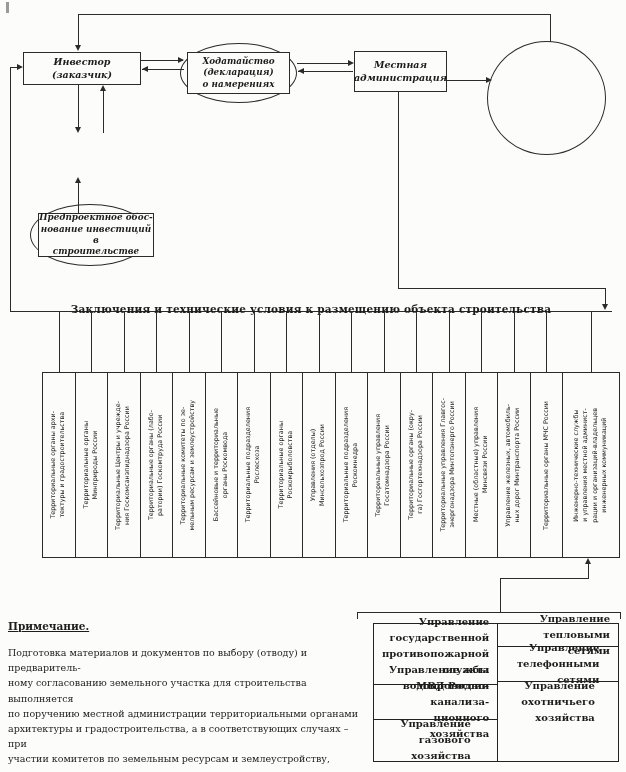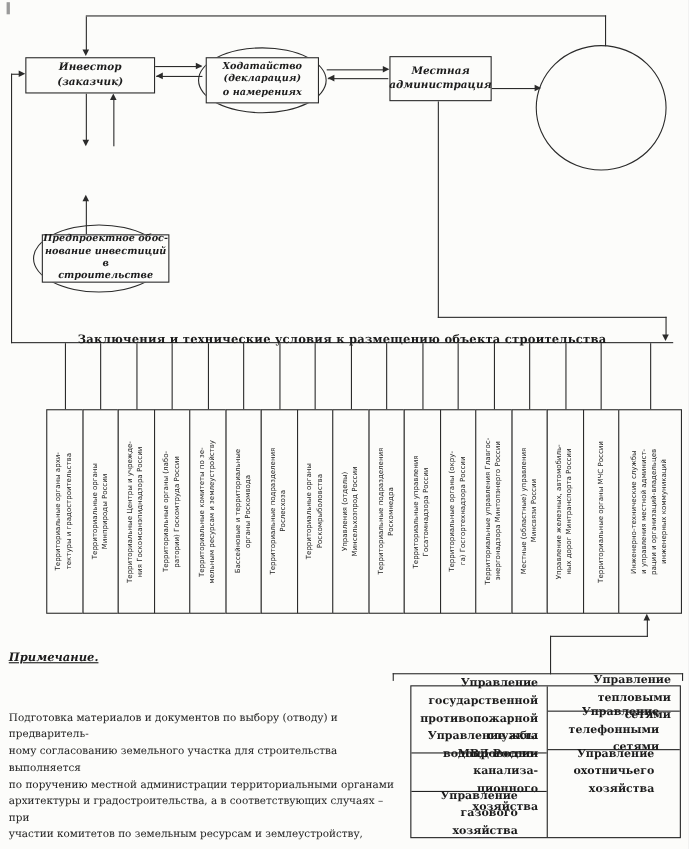--- a/index.html
+++ b/index.html
@@ -45,21 +45,21 @@
   .svc { position:absolute; left:373px; top:623px; width:246px; height:139px;
     border:1.5px solid #222; background:#fcfcfa; display:flex; }
   .svc-col { flex:1; display:flex; flex-direction:column; }
   .svc-col + .svc-col { border-left:1.2px solid #222; }
   .svc-cell {
     display:flex; align-items:center; justify-content:center; text-align:right;
     font-weight:bold; font-size:10px; line-height:1.6; padding:1px 8px;
   }
   .svc-cell + .svc-cell { border-top:1.2px solid #222; }
   .note-head {
-    position:absolute; left:8px; top:592px; font-weight:bold; font-style:italic;
+    position:absolute; left:8px; top:620px; font-weight:bold; 
     font-size:10.5px; text-decoration:underline;
   }
   .note-body {
     position:absolute; left:8px; top:645px; width:356px; font-size:9.5px;
     line-height:1.6; white-space:pre-line; text-align:left;
   }
   .artifact { position:absolute; left:6px; top:2px; width:3px; height:11px; background:#9a9a9a; }
 </style>
 </head>
 <body>

